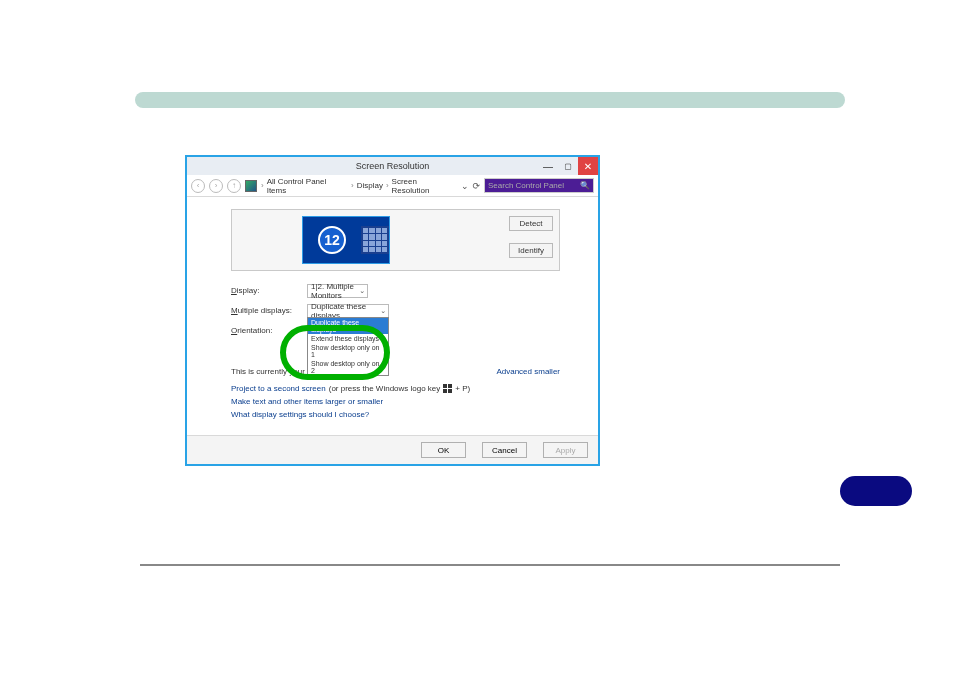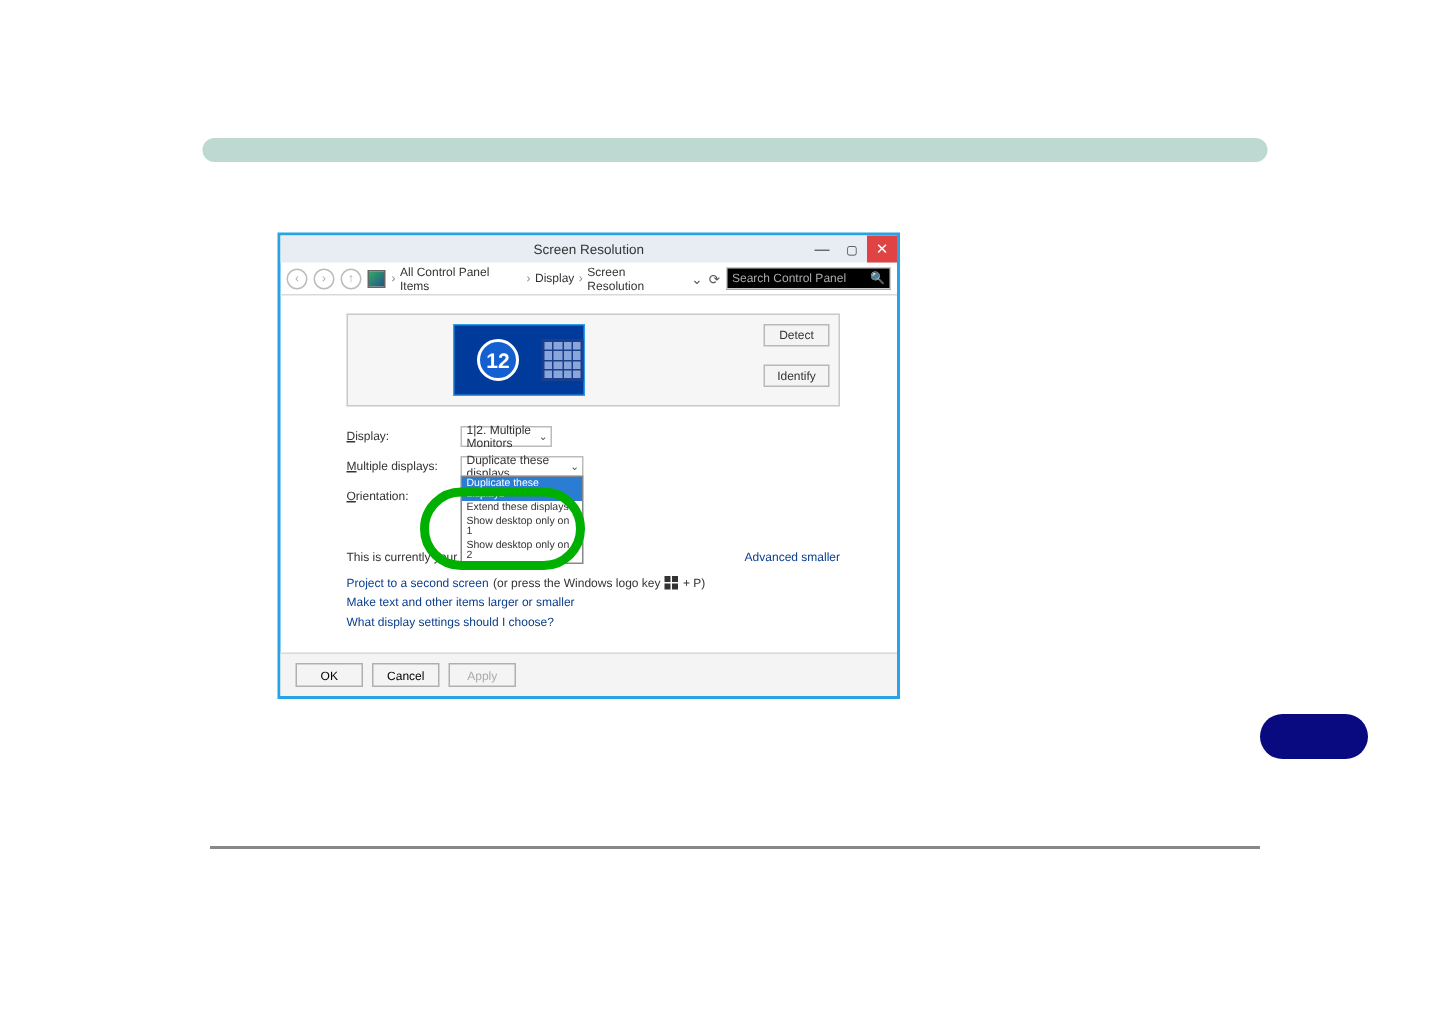--- a/index.html
+++ b/index.html
@@ -86,21 +86,21 @@
     border: 1px solid #666;
   }
 
   .breadcrumb { flex: 1; display: flex; gap: 3px; align-items: center; }
   .breadcrumb .sep { color: #888; }
   .refresh { color: #555; font-size: 9px; }
   .search-box {
     width: 110px;
     height: 15px;
     border: 1px solid #ccc;
-    background: #000000;
+    background: #4c1d95;
     display: flex;
     align-items: center;
     padding: 0 3px;
     font-size: 8px;
     color: #aaa;
   }
   .search-box .mag { margin-left: auto; color: #888; }
 
   .content {
     padding: 12px 38px 8px 44px;
@@ -260,22 +260,22 @@
     grid-template-columns: 1fr 1fr;
     grid-template-rows: 1fr 1fr;
     gap: 1px;
   }
   .win-icon div { background: #333; }
 
   .button-bar {
     border-top: 1px solid #d9d9d9;
     padding: 6px 10px;
     display: flex;
-    justify-content: flex-start;
-    gap: 6px;
+    justify-content: flex-end;
+    gap: 16px;
     position: absolute;
     bottom: 0;
     left: 0;
     right: 0;
     background: #f4f4f4;
   }
   .dlg-btn {
     width: 45px;
     height: 16px;
     border: 1px solid #b0b0b0;

